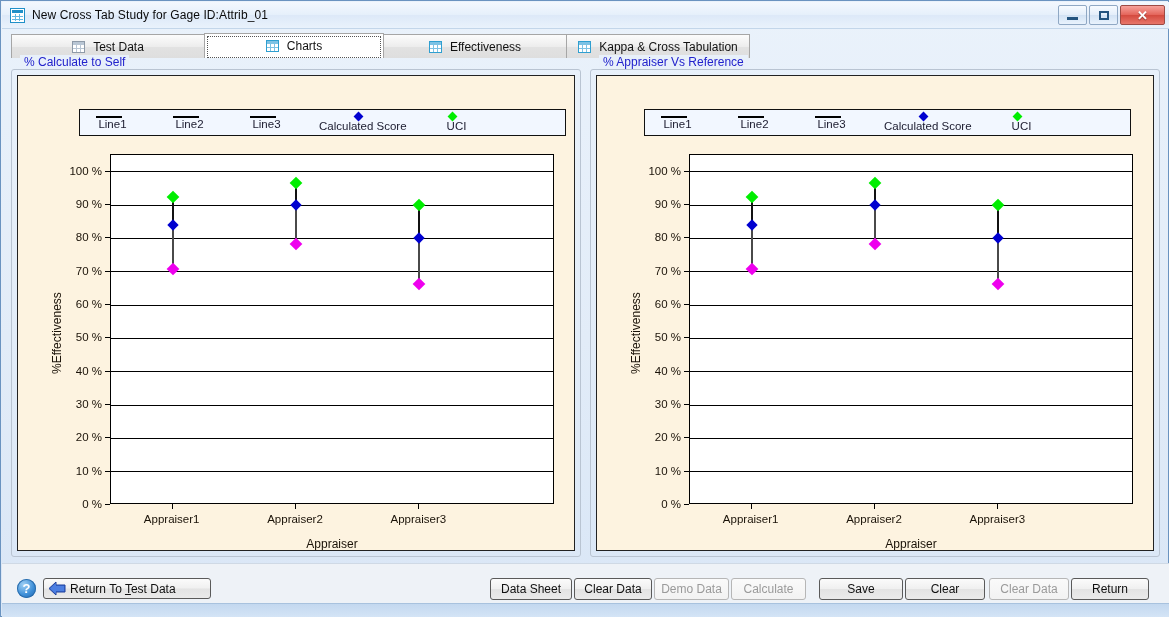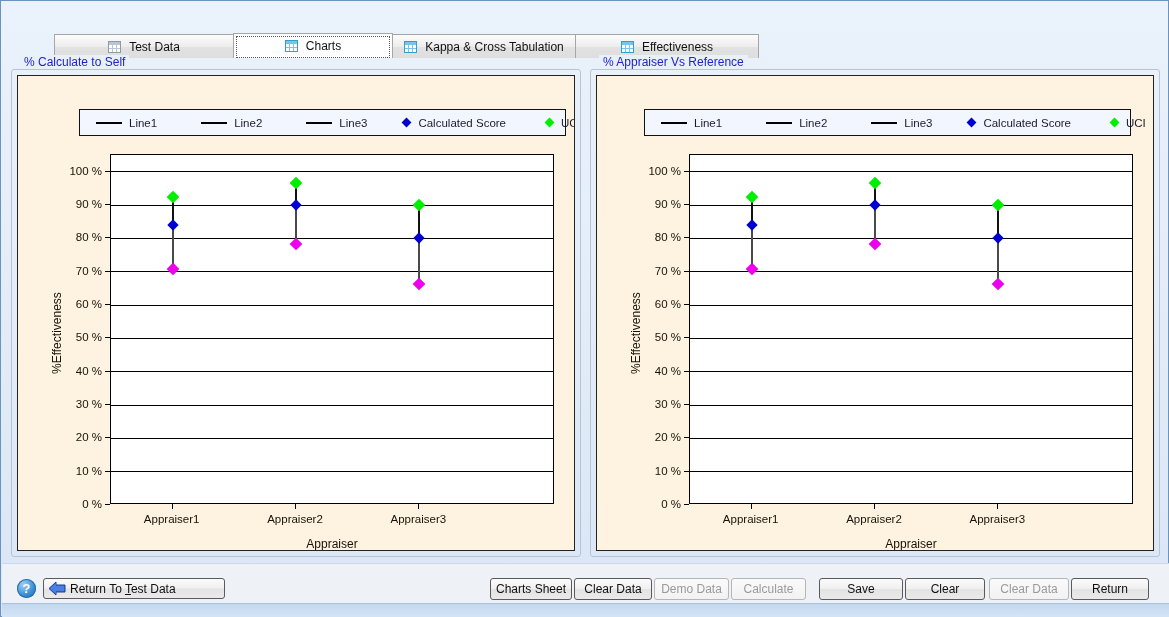--- a/index.html
+++ b/index.html
@@ -66,22 +66,22 @@
     font-size:12px;color:#111;margin-right:-1px;
   }
   .tab.active{
     height:25px;background:#ffffff;border-color:#a6a6a6;
     position:relative;z-index:3;
   }
   .tab.active .tabinner{
     position:absolute;left:2px;top:2px;right:2px;bottom:0px;
     border:1px dotted #555;box-sizing:border-box;pointer-events:none;
   }
-  .tab-w1{width:180px;margin-left:43px;}
-  .tab-w2{width:160px;}
+  .tab-w1{width:194px;}
+  .tab-w2{width:180px;}
   .tab-w3{width:184px;}
   .tab-w4{width:184px;}
   .grid-icon{
     width:13px;height:12px;border:1px solid #2f9fd0;background:#fff;
     box-sizing:border-box;position:relative;flex:0 0 auto;
   }
   .grid-icon:before{content:"";position:absolute;left:0;top:0;right:0;height:3px;background:#7ec2e4;}
   .grid-icon:after{
     content:"";position:absolute;left:0;top:3px;right:0;bottom:0;
     background:
@@ -116,21 +116,21 @@
     overflow:hidden;
   }
 
   
   .legend{
     position:absolute;top:33px;
     background:#f2f7ff;border:1px solid #111;box-sizing:border-box;
     height:27px;display:flex;align-items:center;
     font-size:11.5px;color:#1a1a2e;
   }
-  .leg-item{display:flex;align-items:center;}
+  .leg-item{display:flex;align-items:center;flex-direction:column;}
   .leg-line{display:inline-block;width:26px;height:2px;background:#000;margin-right:7px;}
   .leg-dia{
     display:inline-block;width:7px;height:7px;transform:rotate(45deg);
     margin-right:8px;
   }
   .leg-label{white-space:nowrap;}
 
   
   .plot{position:absolute;border:1px solid #000;box-sizing:border-box;background:#fff;}
   .gridline{position:absolute;left:0;right:0;height:1px;background:#000;}
@@ -184,50 +184,65 @@
     border:1px solid #707070;border-radius:3px;
     background:linear-gradient(to bottom,#fbfbfb 0%,#f0f0f0 48%,#e3e3e3 52%,#eaeaea 100%);
     font-size:12px;color:#101010;
     display:flex;align-items:center;justify-content:center;
   }
   .btn.disabled{color:#9a9a9a;border-color:#b6b6b6;
     background:linear-gradient(to bottom,#fafafa 0%,#f2f2f2 100%);}
   .btn.strong{border-color:#5a5a5a;}
   .btn u{text-decoration:underline;}
   .returnbtn{
-    left:42px;top:577px;width:182px;height:21px;justify-content:flex-start;padding-left:4px;text-align:right;
+    left:42px;top:577px;width:168px;height:21px;justify-content:flex-start;padding-left:4px;text-align:right;
   }
   .backarrow{
     width:18px;height:15px;margin-right:4px;position:relative;flex:0 0 auto;
   }
   .backarrow svg{display:block;}
 </style>
 </head>
 <body>
 
 <div class="window">
 
+  <div class="titlebar">
+    <div class="title-icon"></div>
+    <span class="title-text">New Cross Tab Study for Gage ID:Attrib_01</span>
+    <div class="wincontrols">
+      <div class="wbtn">
+          <span class="wmin"></span>
+        </div>
+      <div class="wbtn">
+          <span class="wmax"></span>
+        </div>
+      <div class="wbtn close">
+          <span class="wclose">✕</span>
+        </div>
+    </div>
+  </div>
 
   <div class="tabstrip">
     <div class="tab tab-w1">
       <span class="grid-icon gray"></span>
       <span>Test Data</span>
     </div>
     <div class="tab tab-w2 active">
       <span class="grid-icon"></span>
       <span>Charts</span>
       <span class="tabinner"></span>
     </div>
+    <div class="tab tab-w4">
+      <span class="grid-icon"></span>
+      <span>Effectiveness</span>
+    </div>
     <div class="tab tab-w3">
       <span class="grid-icon"></span>
       <span>Kappa &amp; Cross Tabulation</span>
-    </div>
-    <div class="tab tab-w4">
-      <span class="grid-icon"></span>
-      <span>Effectiveness</span>
     </div>
   </div>
 
   <div class="groupbox gb-left">
     <div class="gb-frame"></div>
     <div class="gb-title">% Calculate to Self</div>
     <div class="chartpanel" id="chart-0">
         <div class="legend" style="left: 61px; width: 487px;">
           <div class="leg-item" style="margin-left: 16px;">
             <span class="leg-line" style="background: rgb(0, 0, 0);"></span>
@@ -404,21 +419,21 @@
       <svg width="18" height="15" viewBox="0 0 18 15">
         <path d="M8,1 L8,4 L17,4 L17,11 L8,11 L8,14 L1,7.5 Z" fill="#3a6fd8" stroke="#20409a" stroke-width="1" stroke-linejoin="round"></path>
         <path d="M8,2 L2.4,7.5 L8,13 L8,10 L16,10 L16,5 L8,5 Z" fill="#5a8ae8" opacity="0.6"></path>
       </svg>
     </span>
     <span><span>Return To </span><u>T</u><span>est Data</span></span>
   </div>
 
   <div id="footer-buttons">
       <div class="btn strong" style="left: 489px; top: 577px; width: 82px;">
-        <span>Charts Sheet</span>
+        <span>Data Sheet</span>
       </div>
       <div class="btn strong" style="left: 573px; top: 577px; width: 78px;">
         <span>Clear Data</span>
       </div>
       <div class="btn disabled" style="left: 653px; top: 577px; width: 75px;">
         <span>Demo Data</span>
       </div>
       <div class="btn disabled" style="left: 730px; top: 577px; width: 75px;">
         <span>Calculate</span>
       </div>

